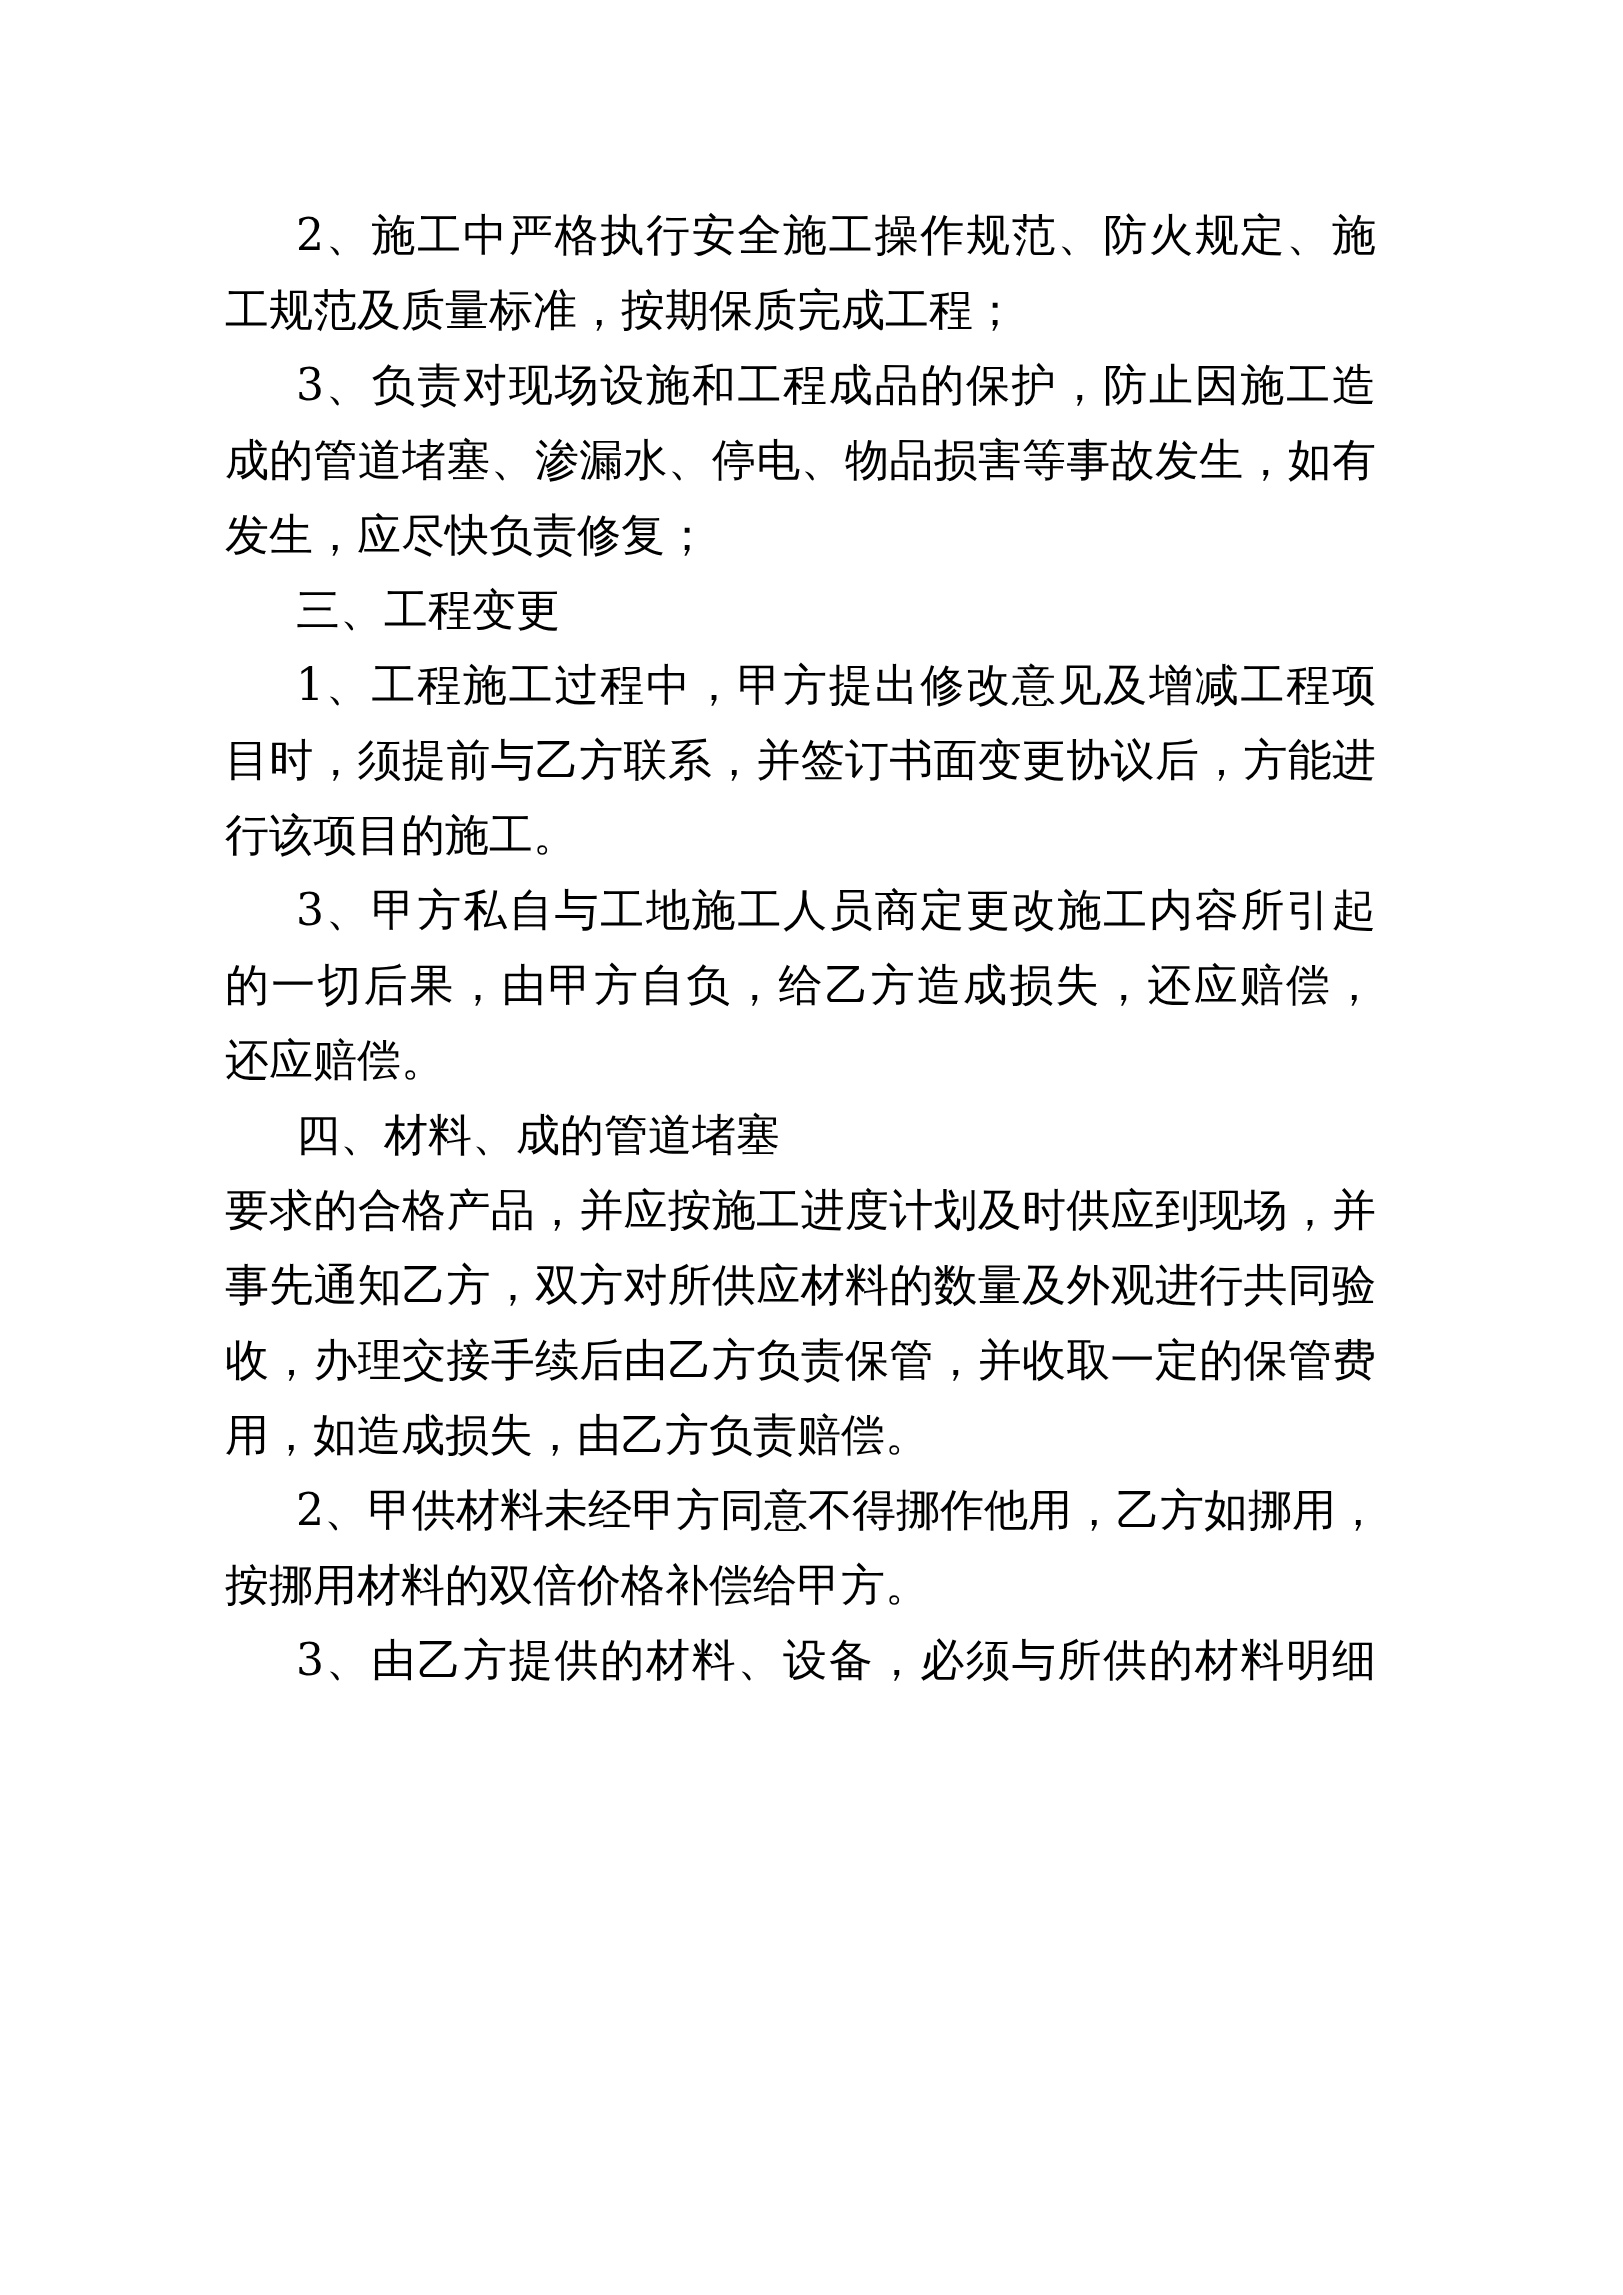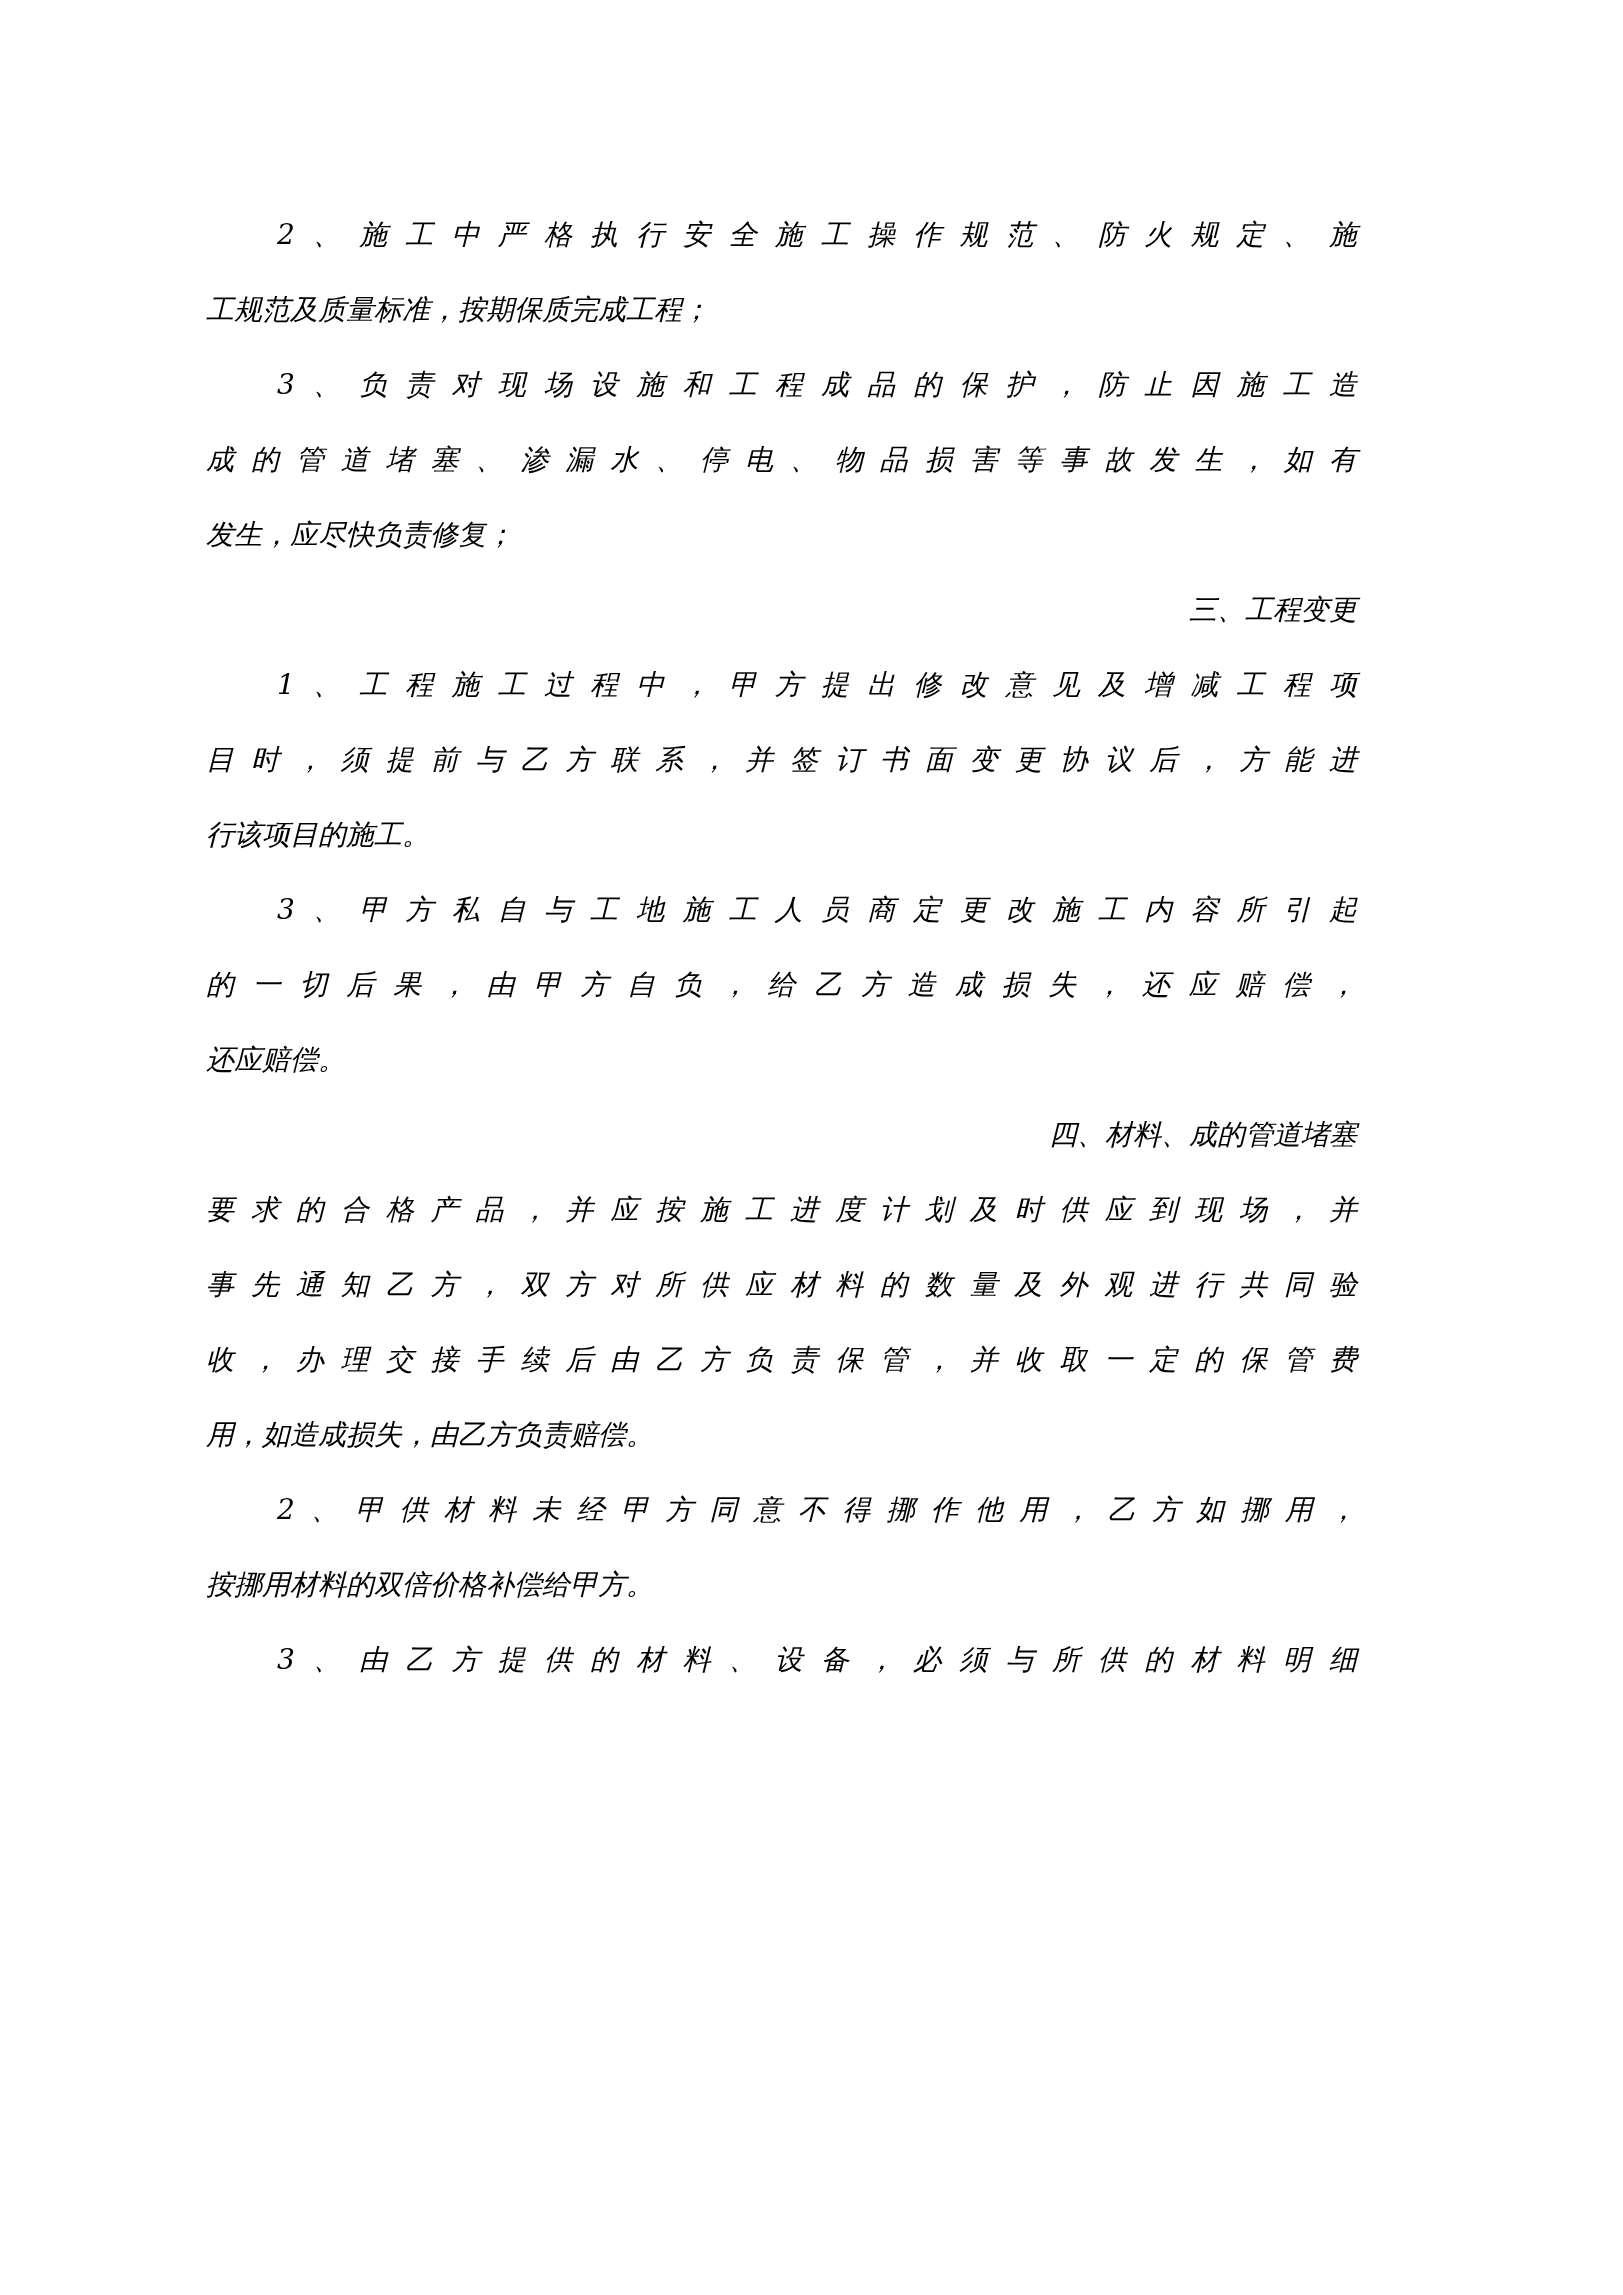--- a/index.html
+++ b/index.html
@@ -14,48 +14,46 @@
   }
   .page {
     position: relative;
     width: 1623px;
     height: 2295px;
     background: #ffffff;
     overflow: hidden;
   }
   .content {
     position: absolute;
-    left: 206px;
+    left: 225px;
     top: 197px;
     width: 1151px;
     color: #000000;
-    font-size: 28px;
+    font-size: 44px;
     line-height: 75px;
-    font-style: italic;
     font-family: "DejaVu Serif", serif;
   }
   .para {
     margin: 0;
     padding: 0;
   }
   .line {
     white-space: nowrap;
     text-align: left;
     overflow: visible;
   }
   
   .line.fill {
     text-align: justify;
     text-align-last: justify;
     text-justify: inter-ideograph;
   }
   
   .line.first {
     text-indent: 71px;
-    text-align: right;
   }
 </style>
 </head>
 <body>
 
 <div class="page">
   <div class="content" id="doc-content">
       <div class="para">
         <div class="line first fill">2、施工中严格执行安全施工操作规范、防火规定、施</div>
         <div class="line">工规范及质量标准，按期保质完成工程；</div>

